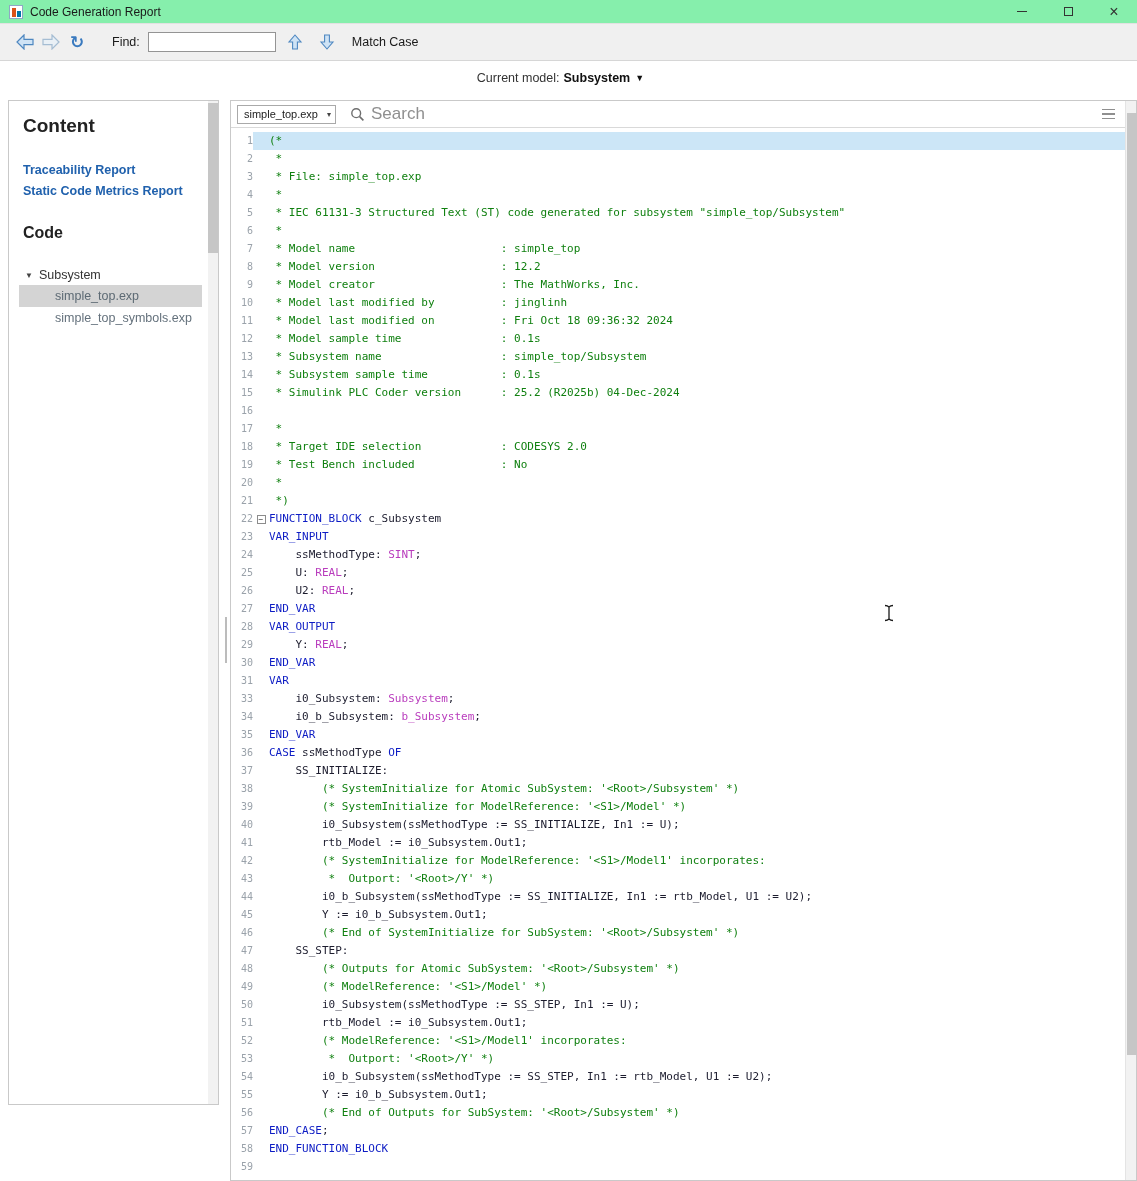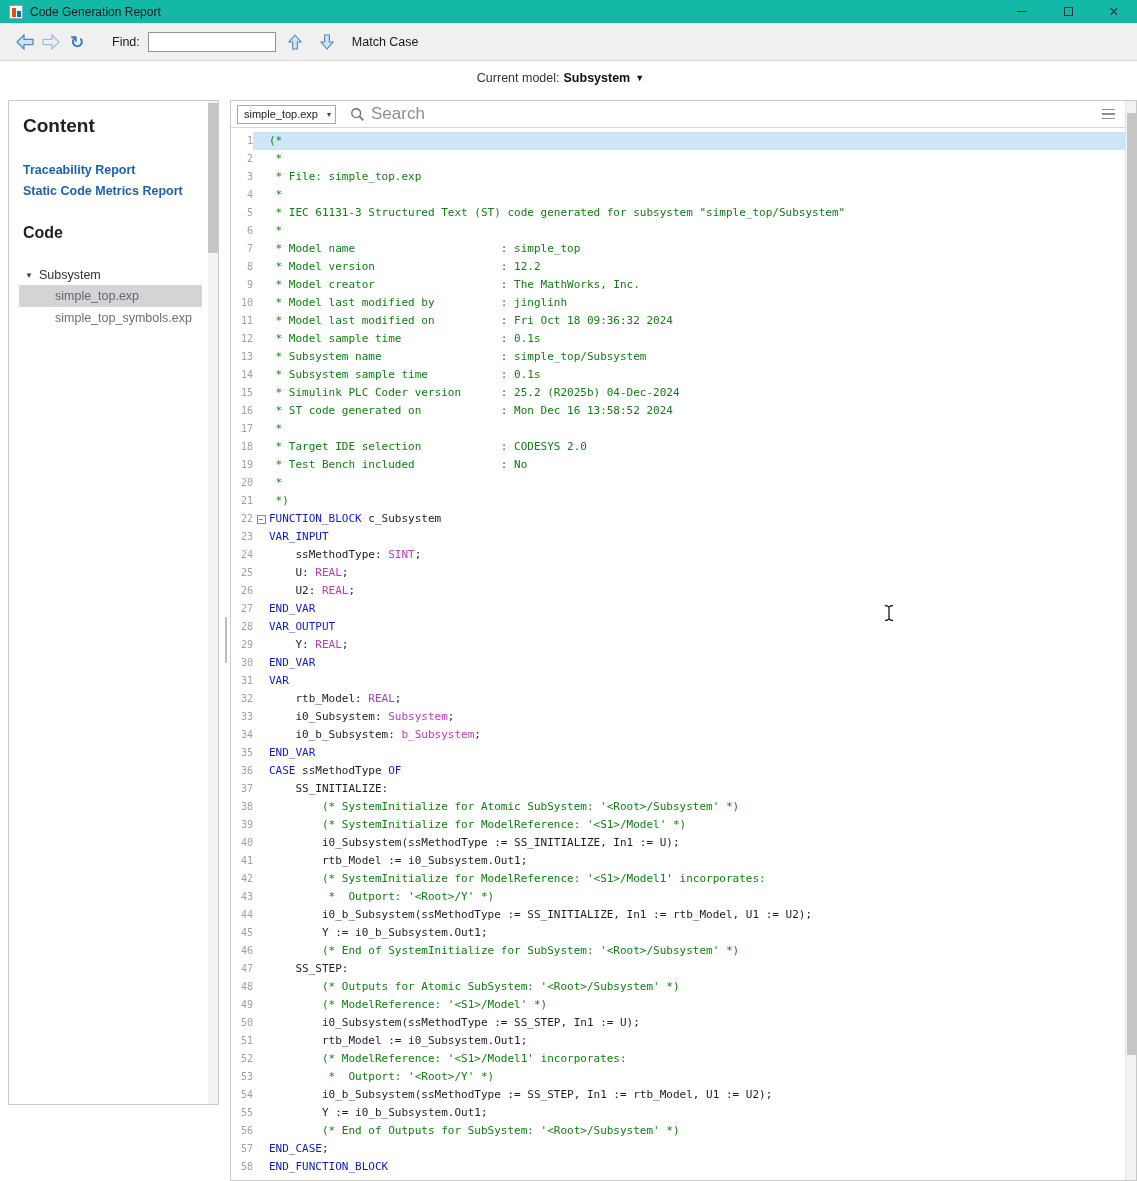--- a/index.html
+++ b/index.html
@@ -1,20 +1,20 @@
 <!DOCTYPE html>
 <html><head>
 <meta charset="utf-8">
 <style>
   * { margin:0; padding:0; box-sizing:border-box; }
   html,body { width:1137px; height:1181px; }
   body { font-family:"Liberation Sans",sans-serif; background:#fff; position:relative; overflow:hidden; color:#1a1a1a; }
 
   
-  .titlebar { position:absolute; top:0; left:0; right:0; height:24px; background:#14b8a6; border-bottom:1px solid #e2e2e2; display:flex; align-items:center; }
+  .titlebar { position:absolute; top:0; left:0; right:0; height:24px; background:#86efac; border-bottom:1px solid #e2e2e2; display:flex; align-items:center; }
   .app-icon { width:14px; height:14px; margin:0 7px 0 9px; position:relative; background:#fff; border:1px solid #8fa7c4; flex:none; }
   .app-icon .mark-a { position:absolute; left:2px; top:2px; width:4px; height:9px; background:#d95319; }
   .app-icon .mark-b { position:absolute; left:7px; top:5px; width:4px; height:6px; background:#0076a8; }
   .title-text { font-size:12px; color:#1a1a1a; }
   .win-controls { margin-left:auto; display:flex; height:100%; }
   .win-btn { width:46px; display:flex; align-items:center; justify-content:center; color:#333; cursor:default; }
   .glyph-min { width:10px; height:1px; background:#333; display:block; }
   .glyph-max { width:9px; height:9px; border:1px solid #333; display:block; }
   .glyph-close { font-size:16px; line-height:1; color:#333; }
 
@@ -283,21 +283,20 @@
         <span class="ln">15</span>
         <span class="cbody">
           <span class="foldcol"></span>
           <span class="ctext"><span class="tok-c"> * Simulink PLC Coder version      : 25.2 (R2025b) 04-Dec-2024</span></span>
         </span>
       </div>
       <div class="crow">
         <span class="ln">16</span>
         <span class="cbody">
           <span class="foldcol"></span>
-          <span class="ctext"><span class="tok-c"> * ST code generated on            : Mon Dec 16 13:58:52 2024</span></span>
         </span>
       </div>
       <div class="crow">
         <span class="ln">17</span>
         <span class="cbody">
           <span class="foldcol"></span>
           <span class="ctext"><span class="tok-c"> *</span></span>
         </span>
       </div>
       <div class="crow">
@@ -391,27 +390,20 @@
         <span class="cbody">
           <span class="foldcol"></span>
           <span class="ctext"><span class="tok-k">END_VAR</span></span>
         </span>
       </div>
       <div class="crow">
         <span class="ln">31</span>
         <span class="cbody">
           <span class="foldcol"></span>
           <span class="ctext"><span class="tok-k">VAR</span></span>
-        </span>
-      </div>
-      <div class="crow">
-        <span class="ln">32</span>
-        <span class="cbody">
-          <span class="foldcol"></span>
-          <span class="ctext"><span class="tok-p">    rtb_Model: </span><span class="tok-t">REAL</span><span class="tok-p">;</span></span>
         </span>
       </div>
       <div class="crow">
         <span class="ln">33</span>
         <span class="cbody">
           <span class="foldcol"></span>
           <span class="ctext"><span class="tok-p">    i0_Subsystem: </span><span class="tok-t">Subsystem</span><span class="tok-p">;</span></span>
         </span>
       </div>
       <div class="crow">

